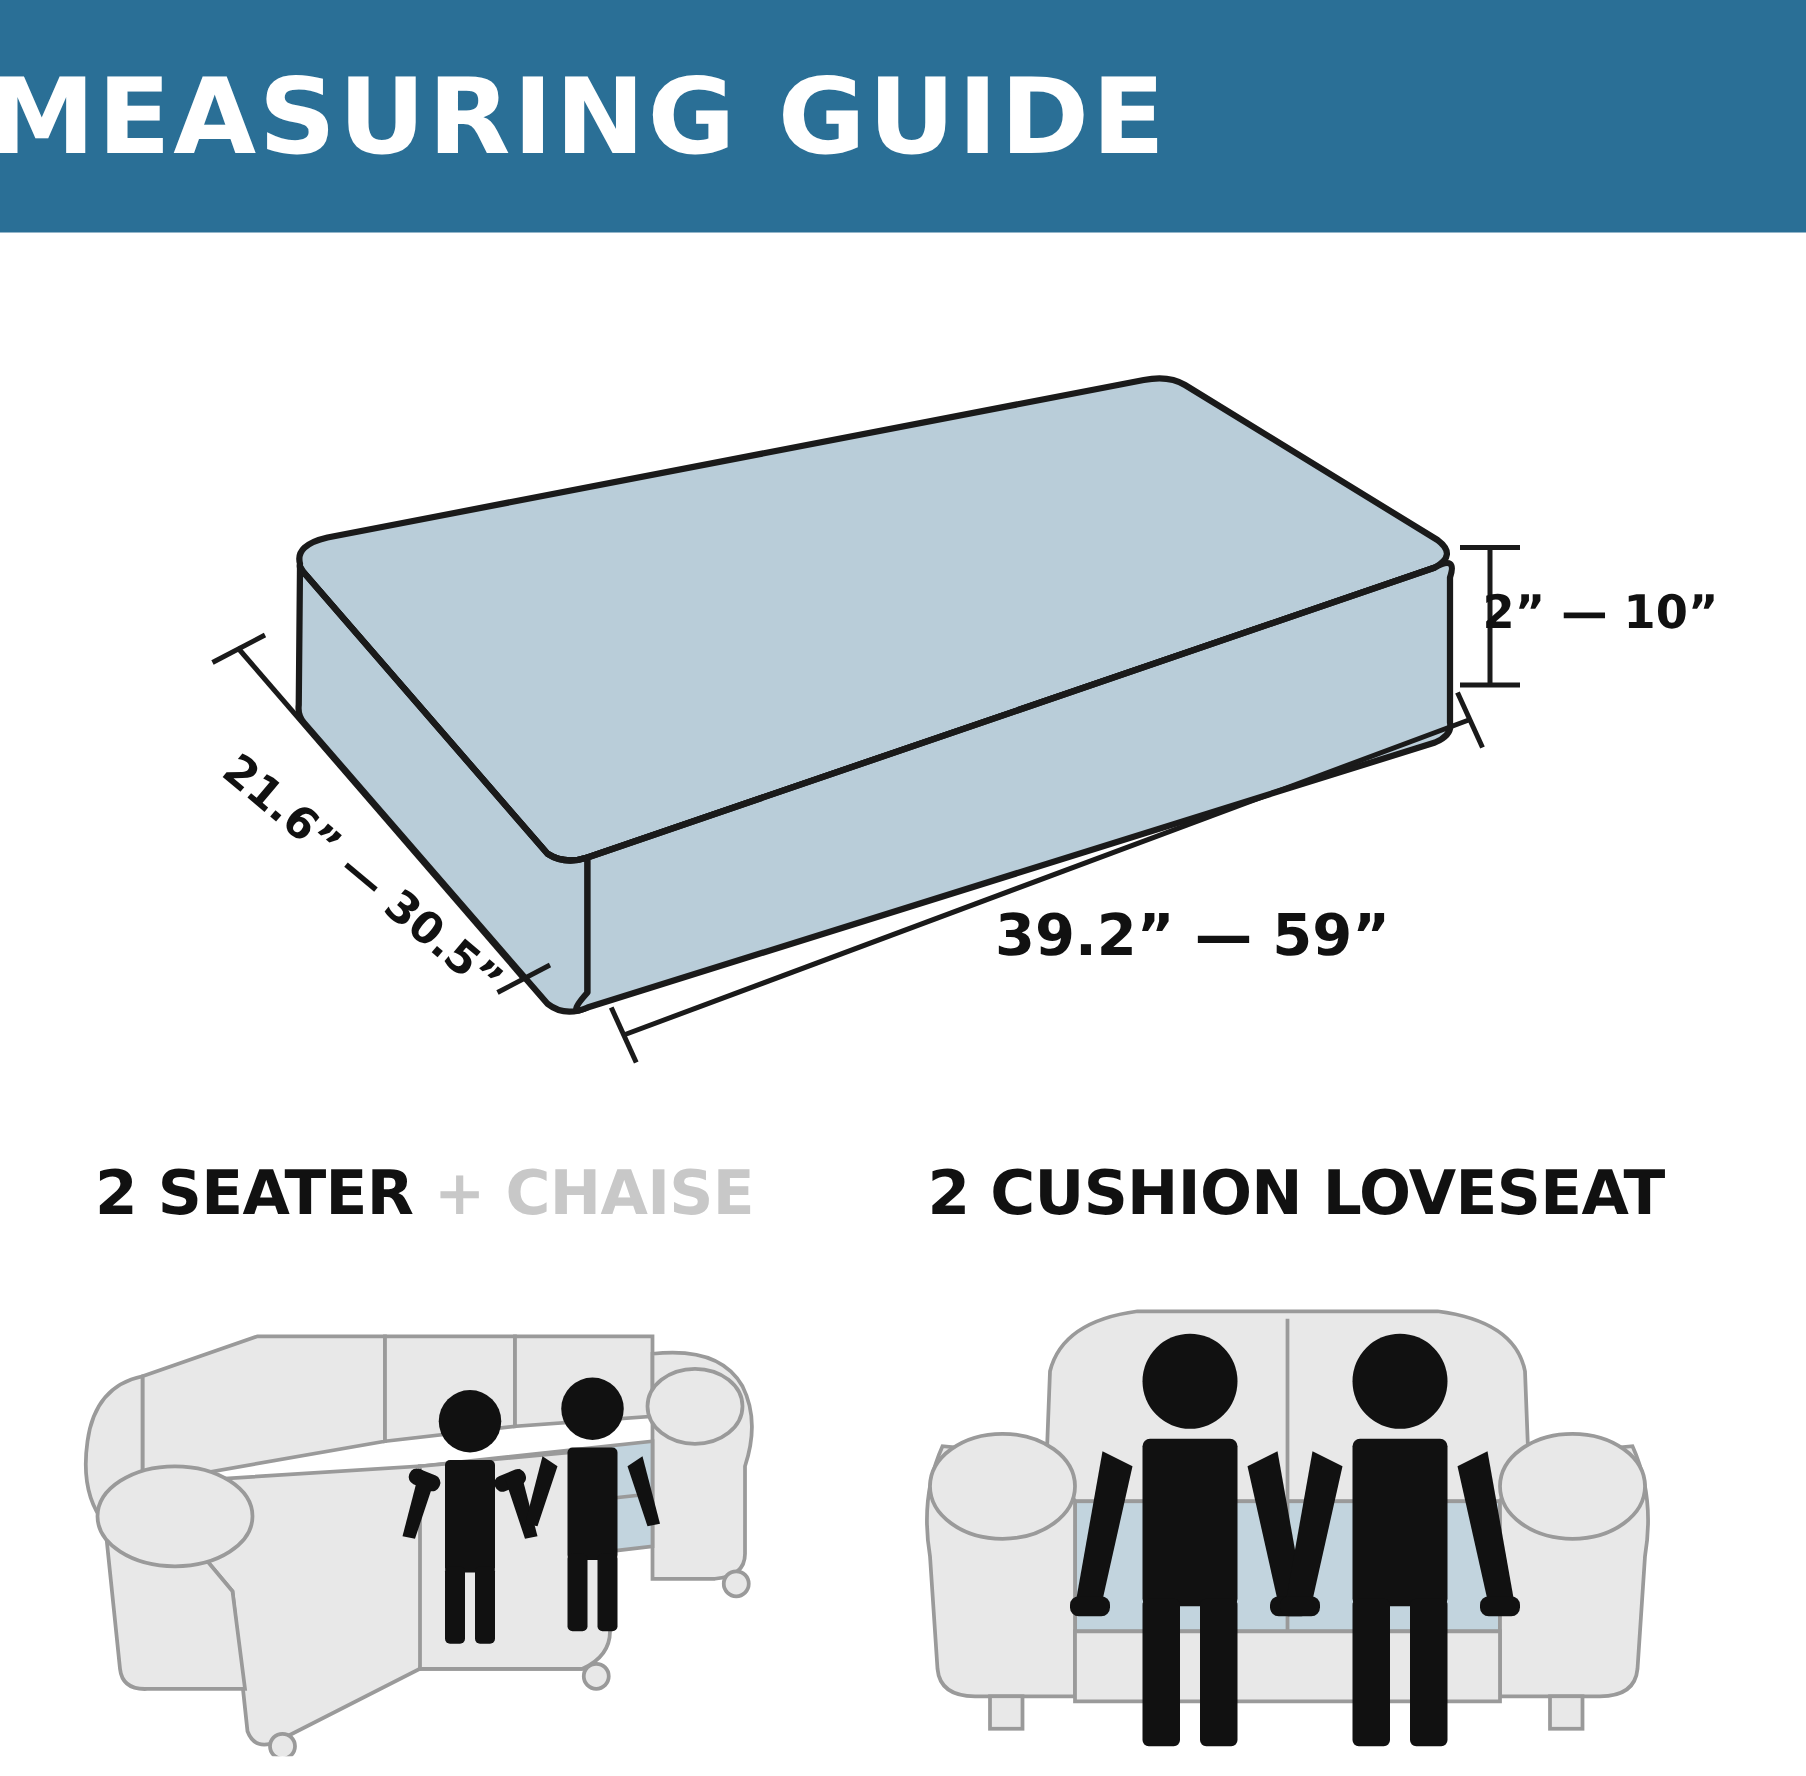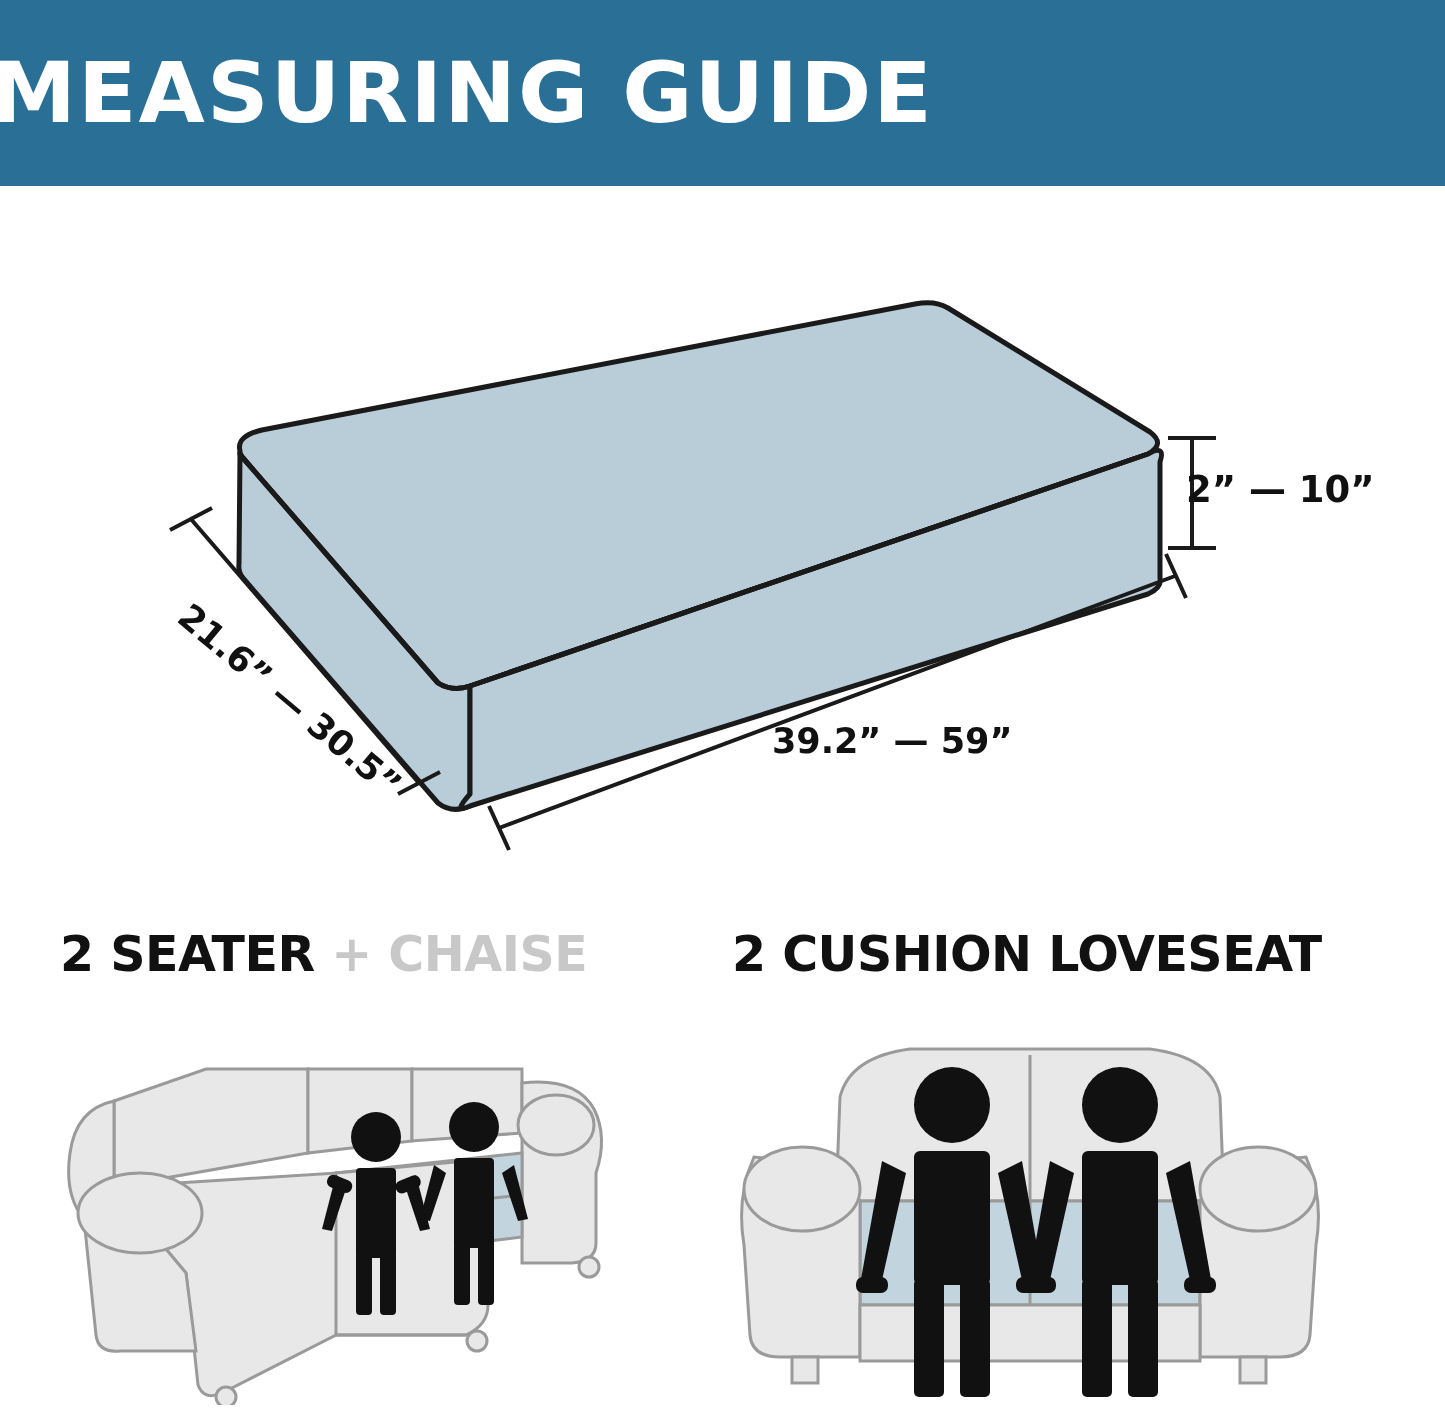--- a/index.html
+++ b/index.html
@@ -57,22 +57,22 @@
     font-weight: bold;
     color: #111111;
     white-space: nowrap;
   }
   #label-height {
     font-size: 37px;
     left: 1186px;
     top: 282px;
   }
   #label-width {
-    font-size: 35px;
-    left: 772px;
+    font-size: 46px;
+    left: 796px;
     top: 535px;
   }
   #label-depth {
     font-size: 35px;
     left: 196px;
     top: 410px;
     transform: rotate(40deg);
     transform-origin: left top;
   }
 
@@ -94,22 +94,22 @@
 
   .panel-title {
     font-family: "DejaVu Sans", sans-serif;
     font-weight: bold;
     font-size: 49px;
     color: #111111;
     letter-spacing: -0.5px;
     white-space: nowrap;
     line-height: 1;
   }
-  #panel-left .panel-title  { margin-left: 24px; }
-  #panel-right .panel-title { margin-left: 32px; }
+  #panel-left .panel-title  { margin-left: 40px; }
+  #panel-right .panel-title { margin-left: 42px; }
   .title-muted { color: #c8c8c8; }
 
   .panel-figure {
     position: relative;
     margin-top: 26px;
   }
 </style>
 </head>
 <body>
 

